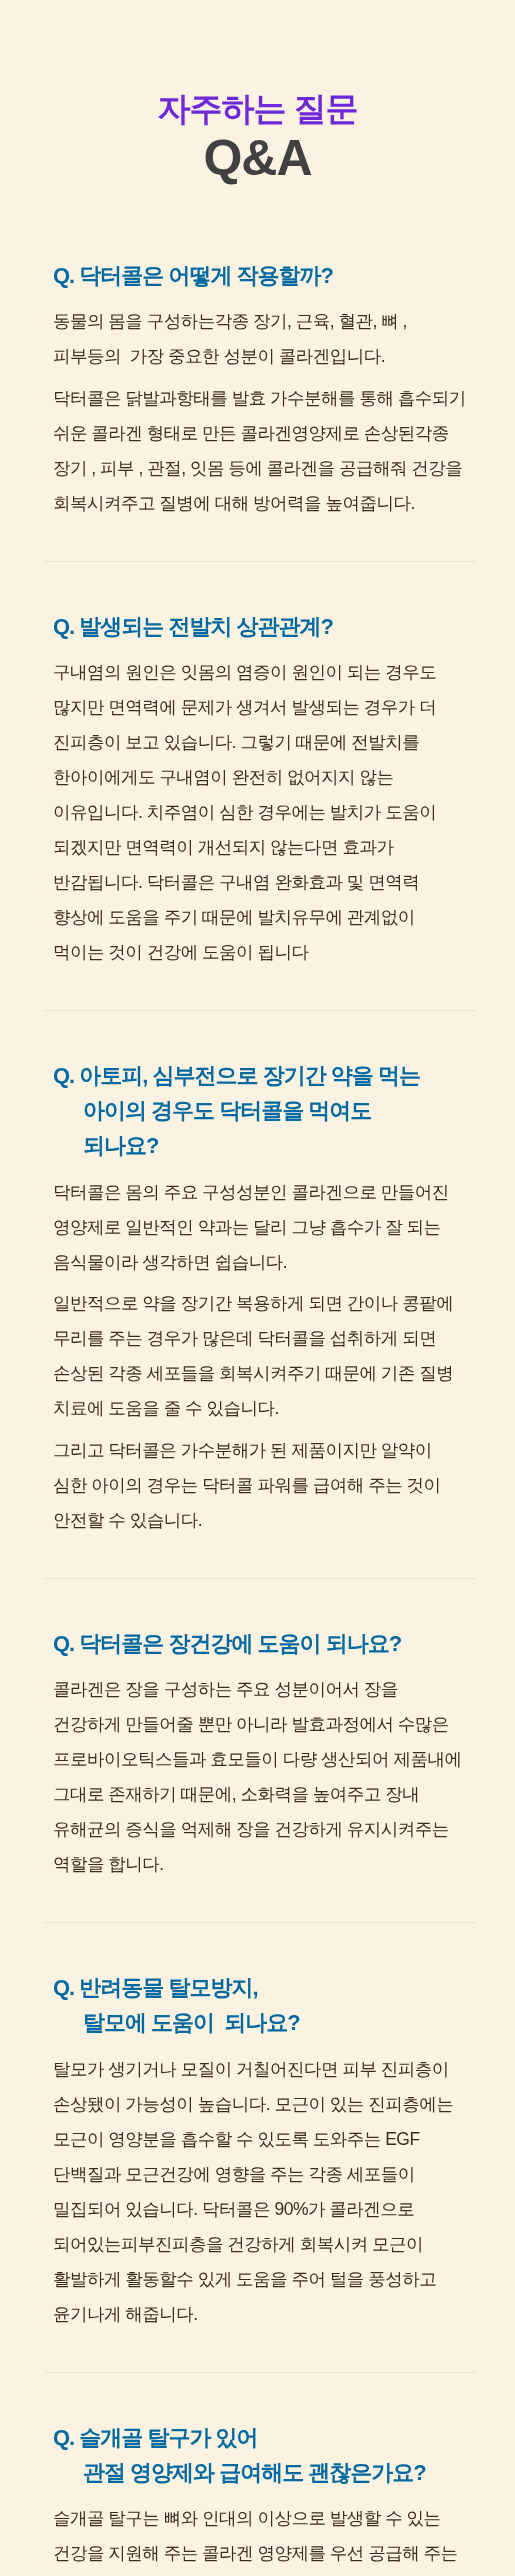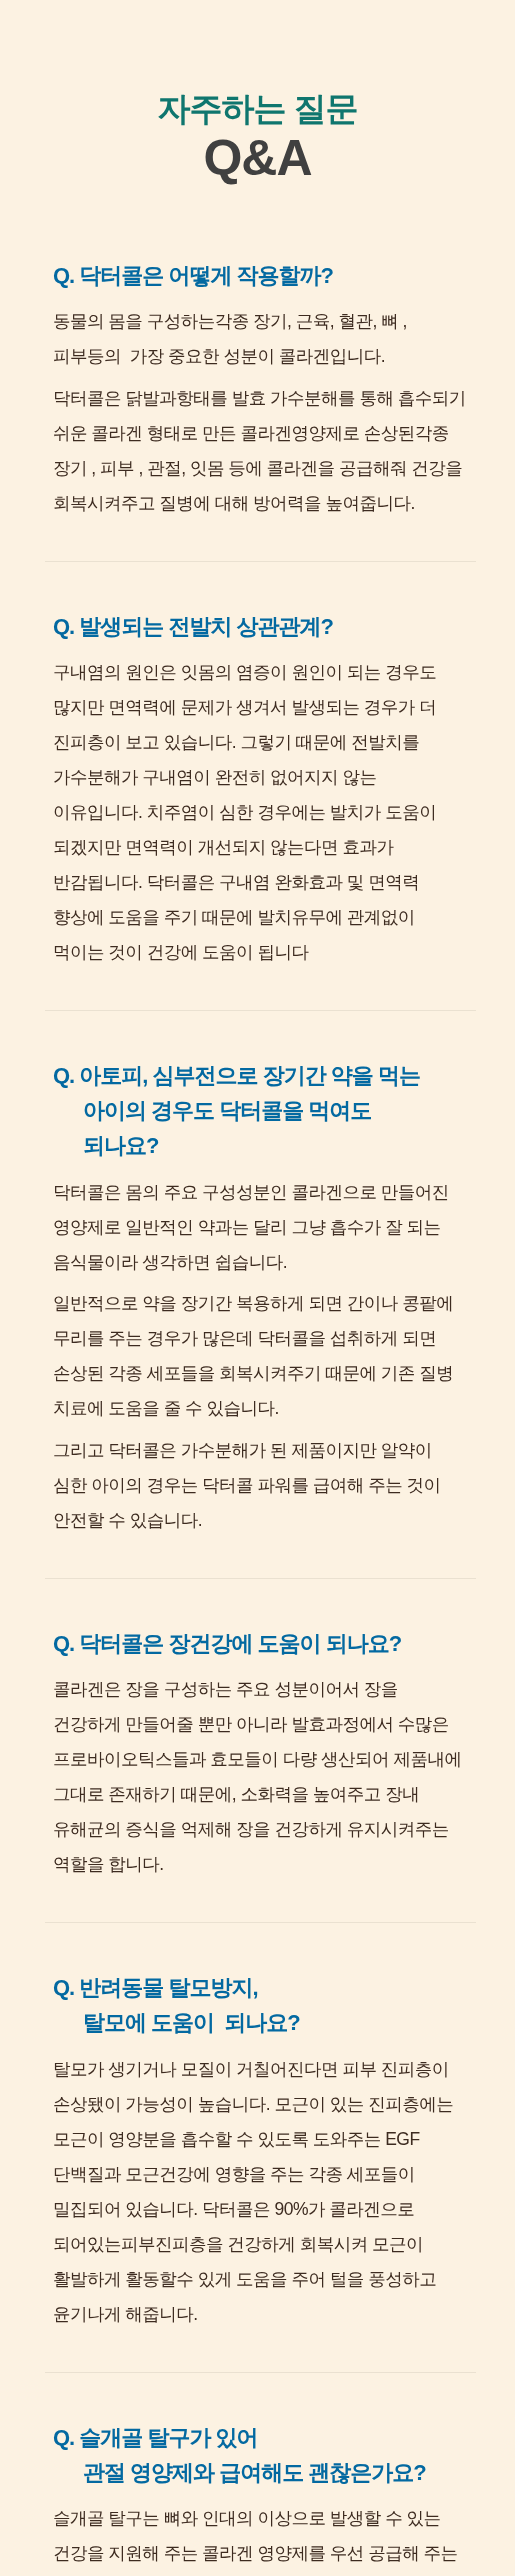--- a/index.html
+++ b/index.html
@@ -20,21 +20,21 @@
   .hero{
     padding-top:89px;
     text-align:center;
   }
   .hero-sub{
     margin:0;
     font-size:33px;
     line-height:40px;
     font-weight:800;
     letter-spacing:-1px;
-    color:#0f766e;
+    color:#6d28d9;
   }
   .hero-main{
     margin:0;
     font-size:50px;
     line-height:58px;
     font-weight:800;
     letter-spacing:-1px;
     color:#404040;
   }
   .faq{
@@ -101,21 +101,21 @@
       <hr class="divider">
       <section class="faq-item">
         <h3 class="q">
           <span class="qline">Q. 발생되는 전발치 상관관계?</span>
         </h3>
         <div class="answer">
           <p class="para">
             <span class="line">구내염의 원인은 잇몸의 염증이 원인이 되는 경우도</span>
             <span class="line">많지만 면역력에 문제가 생겨서 발생되는 경우가 더</span>
             <span class="line">진피층이 보고 있습니다. 그렇기 때문에 전발치를</span>
-            <span class="line">가수분해가 구내염이 완전히 없어지지 않는</span>
+            <span class="line">한아이에게도 구내염이 완전히 없어지지 않는</span>
             <span class="line">이유입니다. 치주염이 심한 경우에는 발치가 도움이</span>
             <span class="line">되겠지만 면역력이 개선되지 않는다면 효과가</span>
             <span class="line">반감됩니다. 닥터콜은 구내염 완화효과 및 면역력</span>
             <span class="line">향상에 도움을 주기 때문에 발치유무에 관계없이</span>
             <span class="line">먹이는 것이 건강에 도움이 됩니다</span>
           </p>
         </div>
       </section>
       <hr class="divider">
       <section class="faq-item">

